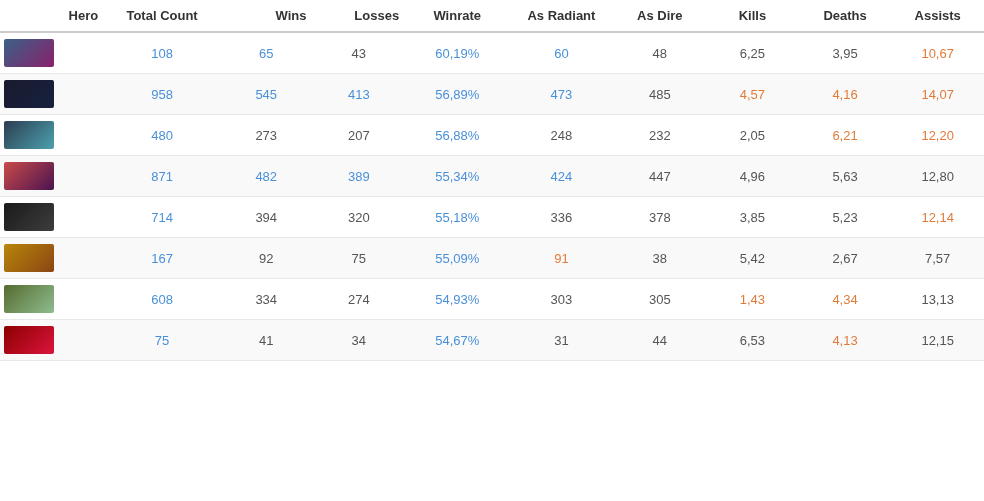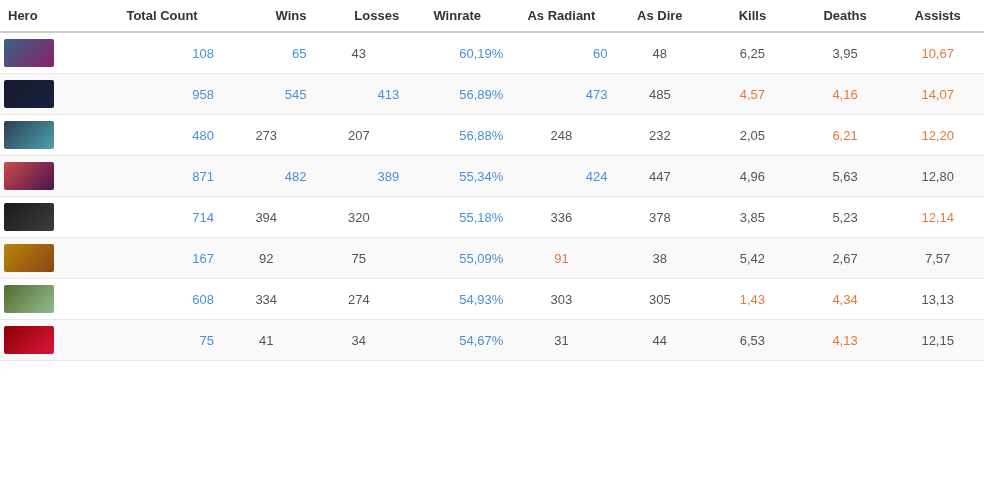--- a/index.html
+++ b/index.html
@@ -28,22 +28,22 @@
     thead th {
       padding: 8px 6px;
       text-align: center;
       font-weight: bold;
       color: #333;
       font-size: 13px;
       border-bottom: 2px solid #ccc;
     }
 
     thead th:first-child {
-      text-align: left;
-      padding-left: 8px;
+      text-align: right;
+      padding-left: 0;
     }
 
     tbody tr {
       border-bottom: 1px solid #e8e8e8;
     }
 
     tbody tr:nth-child(odd) {
       background: #fff;
     }
 
@@ -56,21 +56,21 @@
       text-align: center;
       color: #555;
       font-size: 13px;
     }
 
     tbody td:first-child {
       text-align: left;
       padding-left: 4px;
     }
 
-    .blue { color: #4a90d9; text-align: right; }
+    .blue { color: #4a90d9; }
     .orange { color: #e07b39; }
 
     .col-hero { width: 90px; }
     .col-total { width: 100px; }
     .col-wins { width: 80px; text-align: right; }
     .col-losses { width: 80px; text-align: right; }
     .col-winrate { width: 90px; }
     .col-radiant { width: 90px; margin-top: 44px; }
     .col-dire { width: 80px; }
     .col-kills { width: 80px; }

